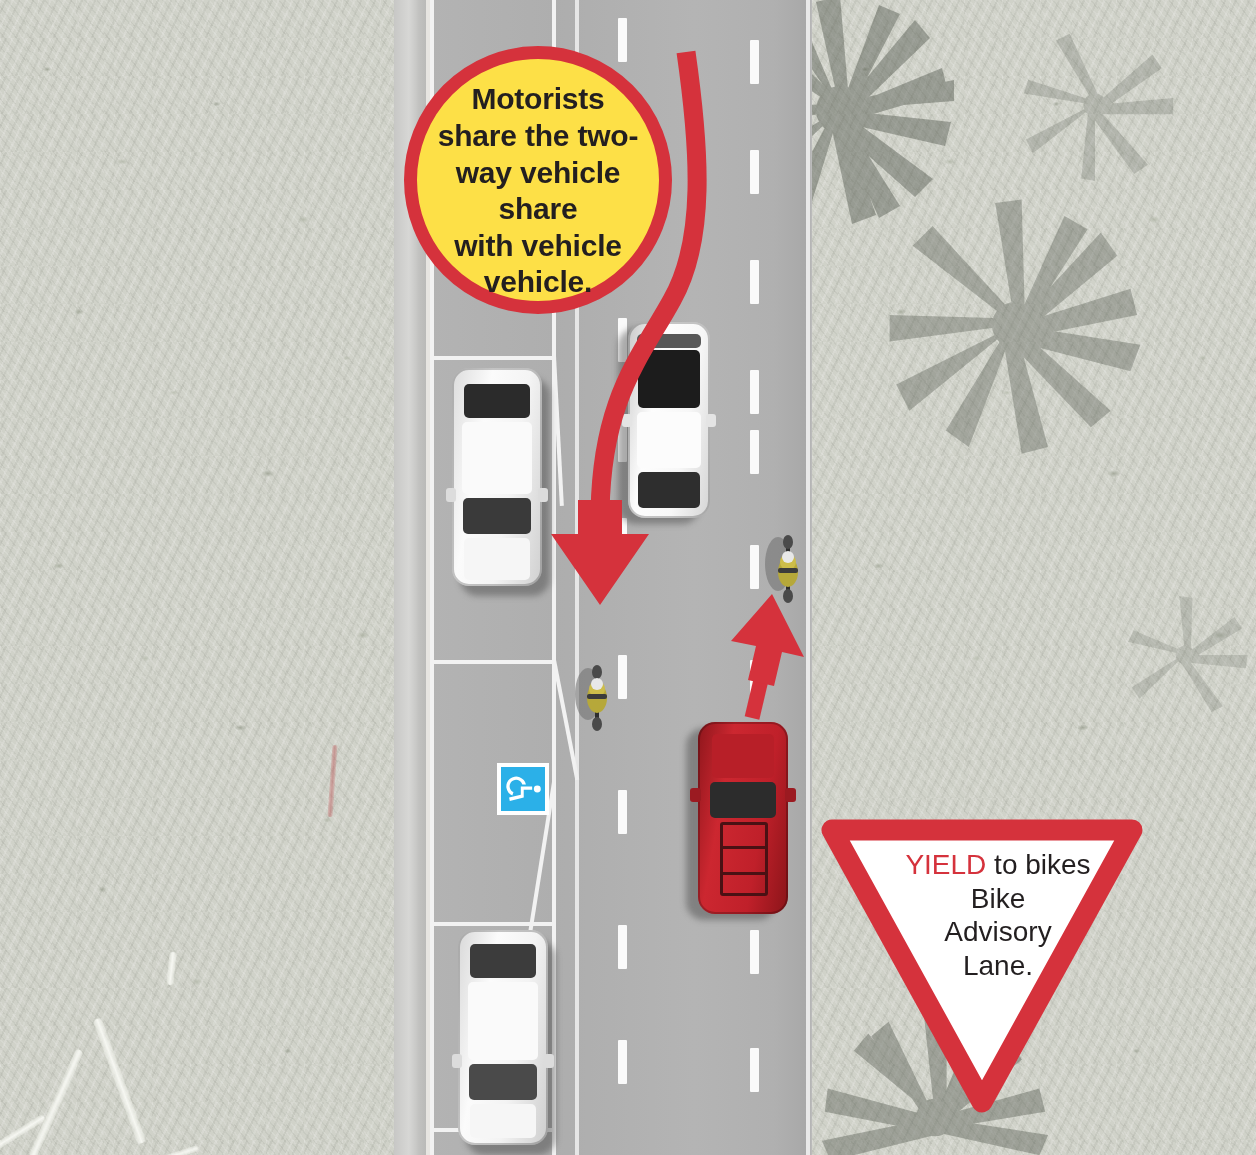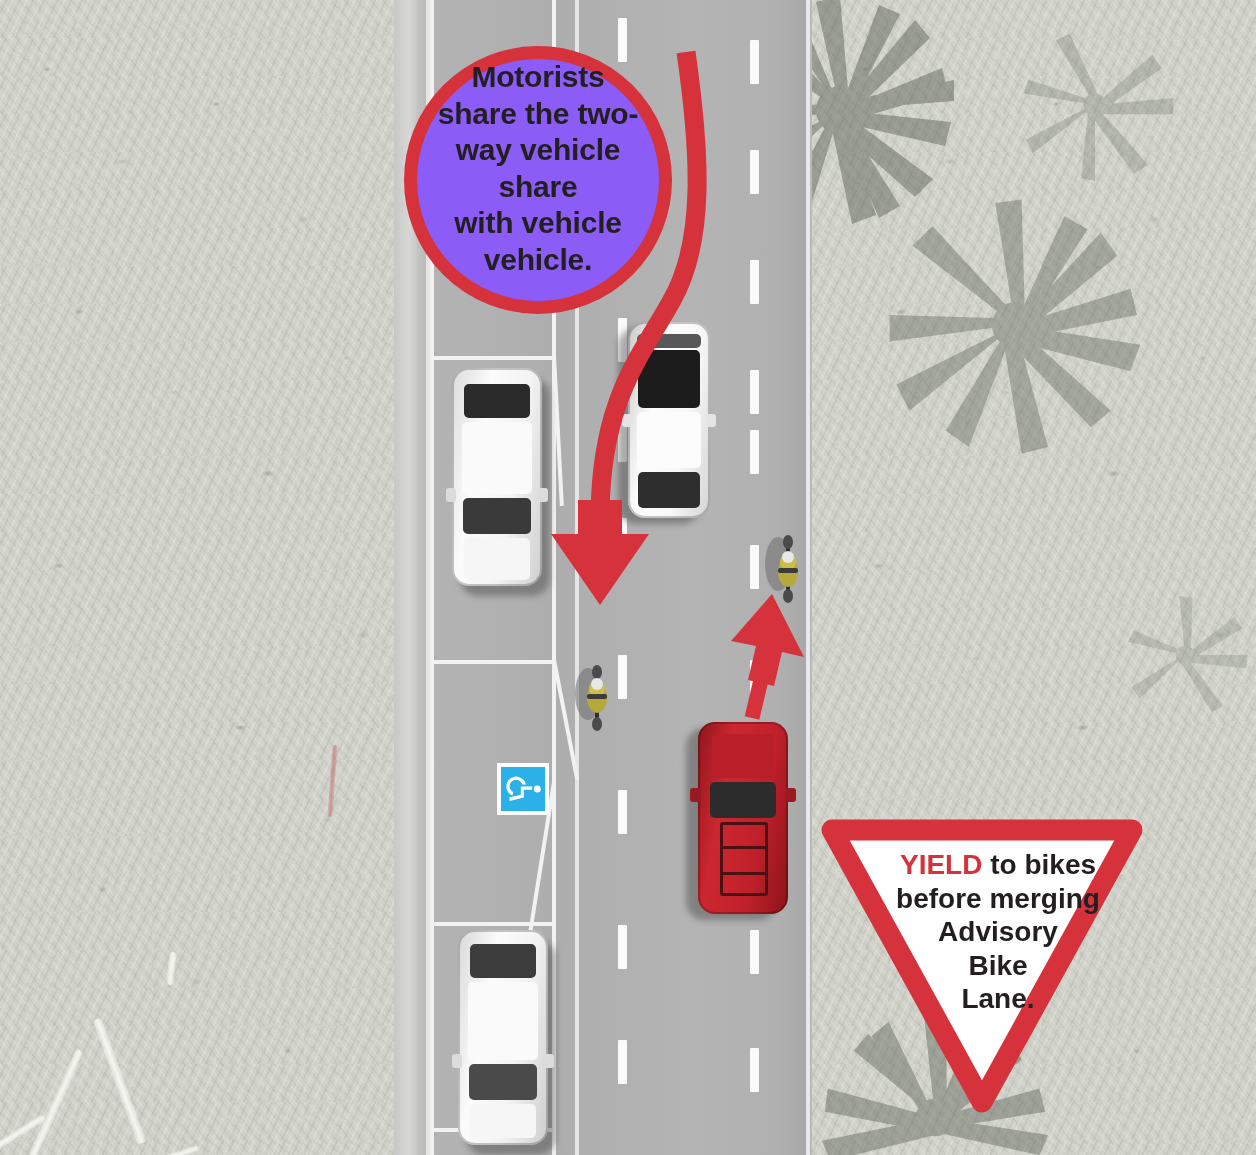--- a/index.html
+++ b/index.html
@@ -139,38 +139,38 @@
   .car .roof, .car .wshield, .car .rwindow, .car .hood {
     position: absolute; border-radius: 5px;
   }
 
   .cyclist { position: absolute; }
 
   
   #circle-callout {
     position: absolute; left: 404px; top: 46px; width: 268px; height: 268px;
     border-radius: 50%;
-    background: #8b5cf6;
+    background: #fde047;
     border: 13px solid #d5323c;
-    display: flex; align-items: flex-start; justify-content: center;
+    display: flex; align-items: flex-end; justify-content: center;
     z-index: 40;
   }
   #circle-callout .txt {
     font-size: 30px; line-height: 1.22; font-weight: bold;
     color: #231f20; text-align: center; width: 230px;
     letter-spacing: -.2px;
   }
 
   #tri-callout {
     position: absolute; left: 812px; top: 818px; width: 340px; height: 300px;
     z-index: 40;
   }
   #tri-callout .tri-text {
     position: absolute; left: 0; top: 30px; width: 340px;
-    text-align: center; font-size: 28px; font-weight: bold; line-height: 1.2;
+    text-align: center; font-size: 28px; font-weight: normal; line-height: 1.2;
     color: #231f20;
     padding-left: 32px;
   }
   #tri-callout .yield { color: #d5323c; }
 
   
   .arrow-layer { position: absolute; inset: 0; z-index: 35; pointer-events: none; }
 </style>
 </head>
 <body>
@@ -429,20 +429,19 @@
   </div>
 
   <div id="tri-callout">
     <svg width="340" height="300" viewBox="0 0 340 300" style="position:absolute;left:0;top:0;">
       <path d="M20 12 L320 12 L170 284 Z" fill="#ffffff" stroke="#d5323c" stroke-width="21" stroke-linejoin="round"></path>
     </svg>
     <div class="tri-text">
       <div>
         <span class="yield">YIELD</span><span> to bikes</span>
       </div>
-      <div>before merging</div>
+      <div>Bike</div>
       <div>Advisory</div>
-      <div>Bike</div>
       <div>Lane.</div>
     </div>
   </div>
 
 </div>
 
 </body></html>

